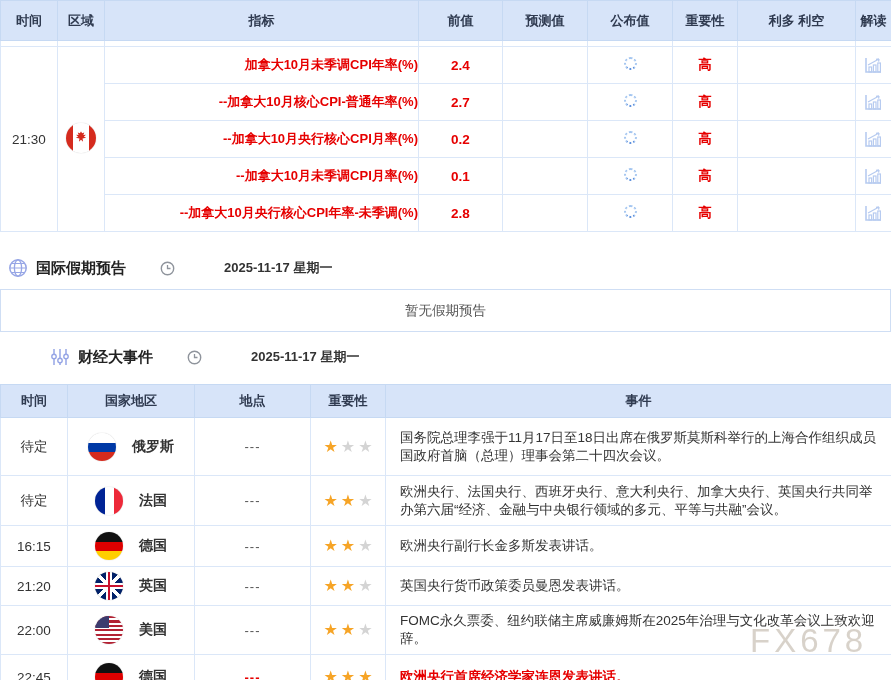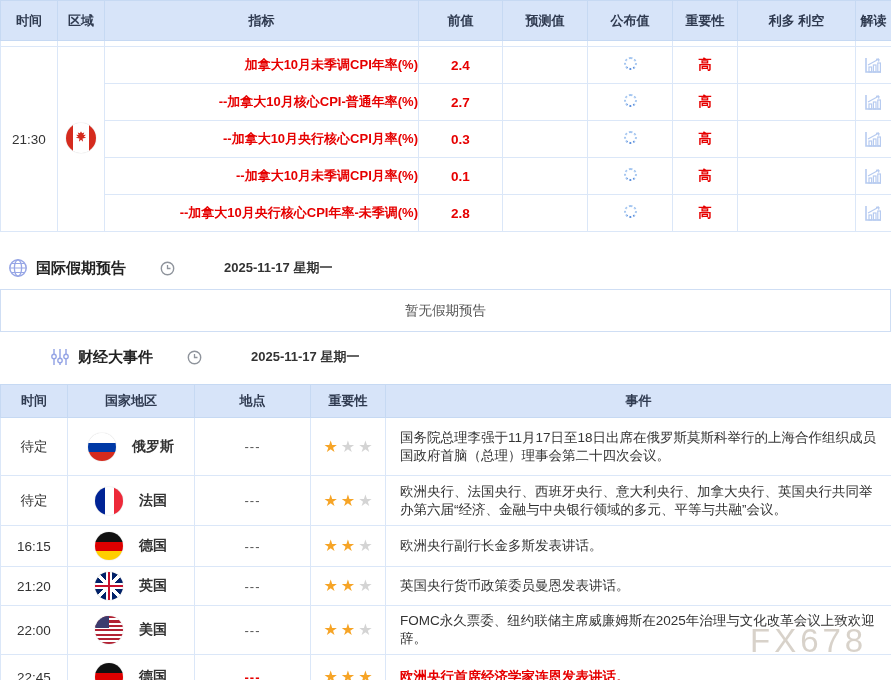--- a/index.html
+++ b/index.html
@@ -148,21 +148,21 @@
           <path d="M2 1 V15 H17" stroke="#b7cbf0" stroke-width="1.6" fill="none"></path>
           <rect x="5" y="10" width="2.6" height="5" fill="none" stroke="#b7cbf0" stroke-width="1.2"></rect>
           <rect x="9.4" y="8" width="2.6" height="7" fill="none" stroke="#b7cbf0" stroke-width="1.2"></rect>
           <rect x="13.8" y="6" width="2.6" height="9" fill="none" stroke="#b7cbf0" stroke-width="1.2"></rect>
           <path d="M4 8 L15 2 M15 2 l-3 .4 M15 2 l-.4 2.6" stroke="#b7cbf0" stroke-width="1.3" fill="none"></path>
         </svg>
       </td>
     </tr>
     <tr class="data-row">
       <td class="ind">--加拿大10月央行核心CPI月率(%)</td>
-      <td class="val">0.3</td>
+      <td class="val">0.2</td>
       <td></td>
       <td><span class="spinner"></span></td>
       <td class="imp">高</td>
       <td></td>
       <td class="chart-icon">
         <svg width="19" height="17" viewBox="0 0 19 17">
           <path d="M2 1 V15 H17" stroke="#b7cbf0" stroke-width="1.6" fill="none"></path>
           <rect x="5" y="10" width="2.6" height="5" fill="none" stroke="#b7cbf0" stroke-width="1.2"></rect>
           <rect x="9.4" y="8" width="2.6" height="7" fill="none" stroke="#b7cbf0" stroke-width="1.2"></rect>
           <rect x="13.8" y="6" width="2.6" height="9" fill="none" stroke="#b7cbf0" stroke-width="1.2"></rect>

